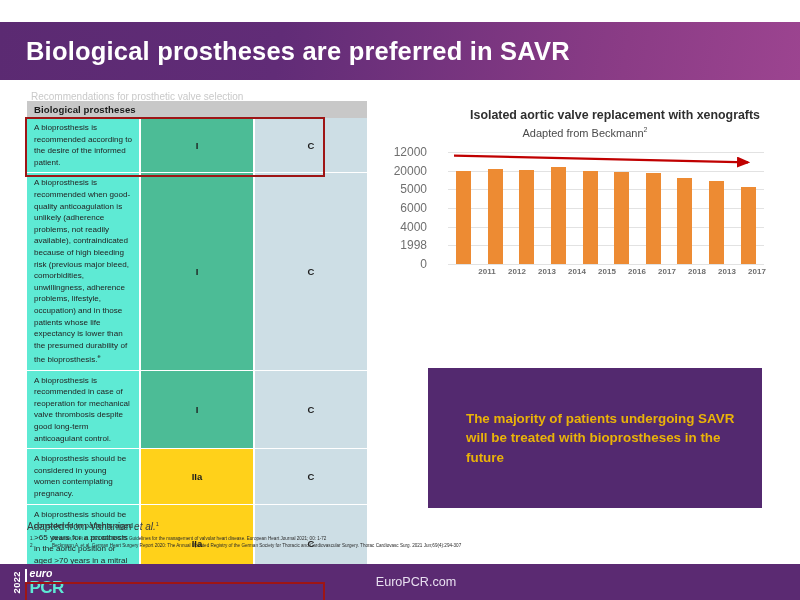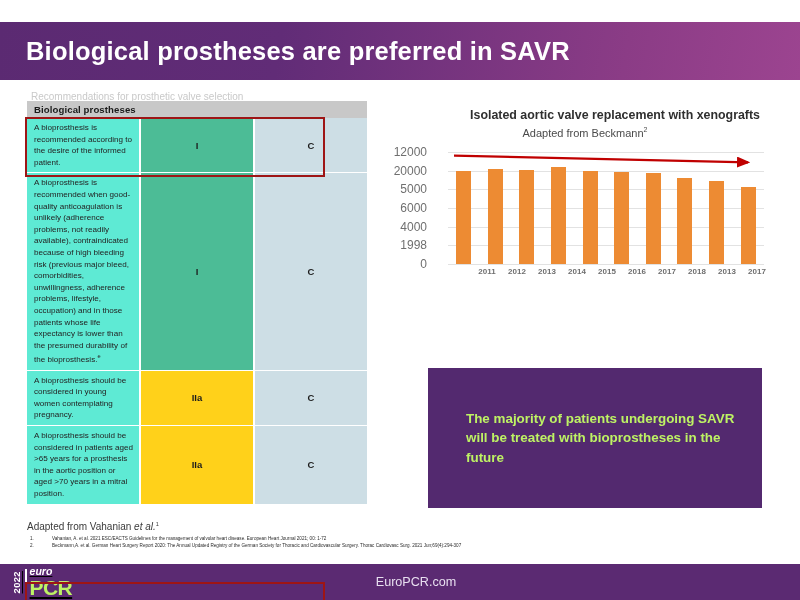--- a/index.html
+++ b/index.html
@@ -213,21 +213,21 @@
   
   .callout {
     position: absolute;
     left: 428px; top: 368px;
     width: 334px; height: 140px;
     background: #53296f;
     display: flex;
     align-items: center;
   }
   .callout-text {
-    color: #bef264;
+    color: #eab308;
     font-size: 13.4px;
     font-weight: bold;
     line-height: 19.5px;
     margin-left: 38px;
     margin-right: 14px;
   }
 
   
   .footer {
     position: absolute;
@@ -235,21 +235,20 @@
     width: 800px; height: 36px;
     background: #5b2a72;
     display: flex;
     align-items: center;
   }
   .logo-block {
     display: flex;
     align-items: center;
     margin-left: 12px;
     height: 34px;
-    text-decoration: underline;
   }
   .logo-year {
     writing-mode: vertical-rl;
     transform: rotate(180deg);
     color: #ffffff;
     font-size: 9.4px;
     font-weight: bold;
     letter-spacing: 0.4px;
     line-height: 10px;
   }
@@ -262,22 +261,22 @@
   .logo-words { line-height: 1; }
   .logo-euro {
     color: #ffffff;
     font-size: 10.5px;
     font-style: italic;
     font-weight: bold;
     display: block;
     margin-bottom: 0px;
   }
   .logo-pcr {
-    color: #bef264;
-    font-size: 21px;
+    color: #5eead4;
+    font-size: 17px;
     font-weight: bold;
     display: block;
     letter-spacing: -0.6px;
   }
   .footer-center {
     position: absolute;
     left: 16px; width: 800px;
     text-align: center;
     color: #e8dff0;
     font-size: 12.6px;
@@ -330,20 +329,25 @@
         <tr>
           <td class="hdr-cell" colspan="3">Biological prostheses</td>
         </tr>
         <tr id="row-0">
           <td class="rec-cell">A bioprosthesis is recommended according to the desire of the informed patient.</td>
           <td class="cls-cell" style="background: rgb(76, 188, 150);">I</td>
           <td class="lvl-cell" style="background: rgb(205, 222, 229);">C</td>
         </tr>
         <tr id="row-1">
           <td class="rec-cell">A bioprosthesis is recommended when good-quality anticoagulation is unlikely (adherence problems, not readily available), contraindicated because of high bleeding risk (previous major bleed, comorbidities, unwillingness, adherence problems, lifestyle, occupation) and in those patients whose life expectancy is lower than the presumed durability of the bioprosthesis.<span class="sup">e</span></td>
+          <td class="cls-cell" style="background: rgb(76, 188, 150);">I</td>
+          <td class="lvl-cell" style="background: rgb(205, 222, 229);">C</td>
+        </tr>
+        <tr id="row-2">
+          <td class="rec-cell">A bioprosthesis is recommended in case of reoperation for mechanical valve thrombosis despite good long-term anticoagulant control.</td>
           <td class="cls-cell" style="background: rgb(76, 188, 150);">I</td>
           <td class="lvl-cell" style="background: rgb(205, 222, 229);">C</td>
         </tr>
         <tr id="row-4">
           <td class="rec-cell">A bioprosthesis should be considered in young women contemplating pregnancy.</td>
           <td class="cls-cell" style="background: rgb(255, 209, 26);">IIa</td>
           <td class="lvl-cell" style="background: rgb(205, 222, 229);">C</td>
         </tr>
         <tr id="row-5">
           <td class="rec-cell">A bioprosthesis should be considered in patients aged &gt;65 years for a prosthesis in the aortic position or aged &gt;70 years in a mitral position.</td>

